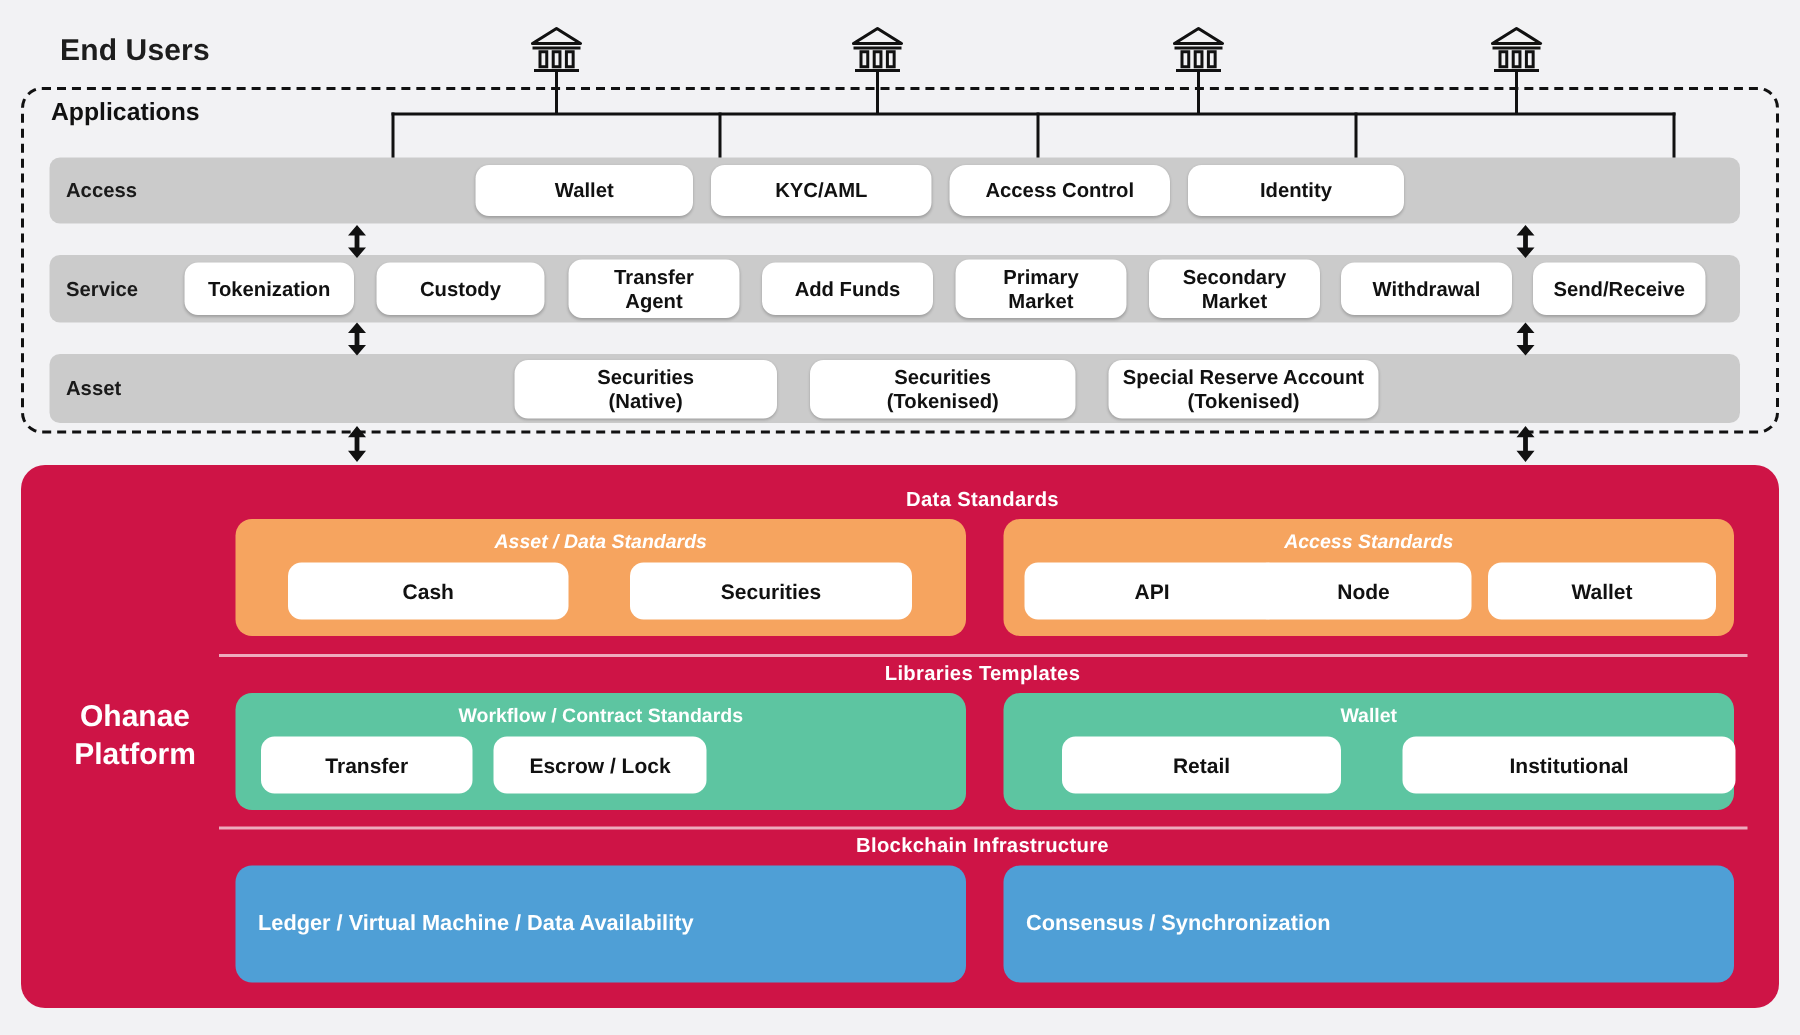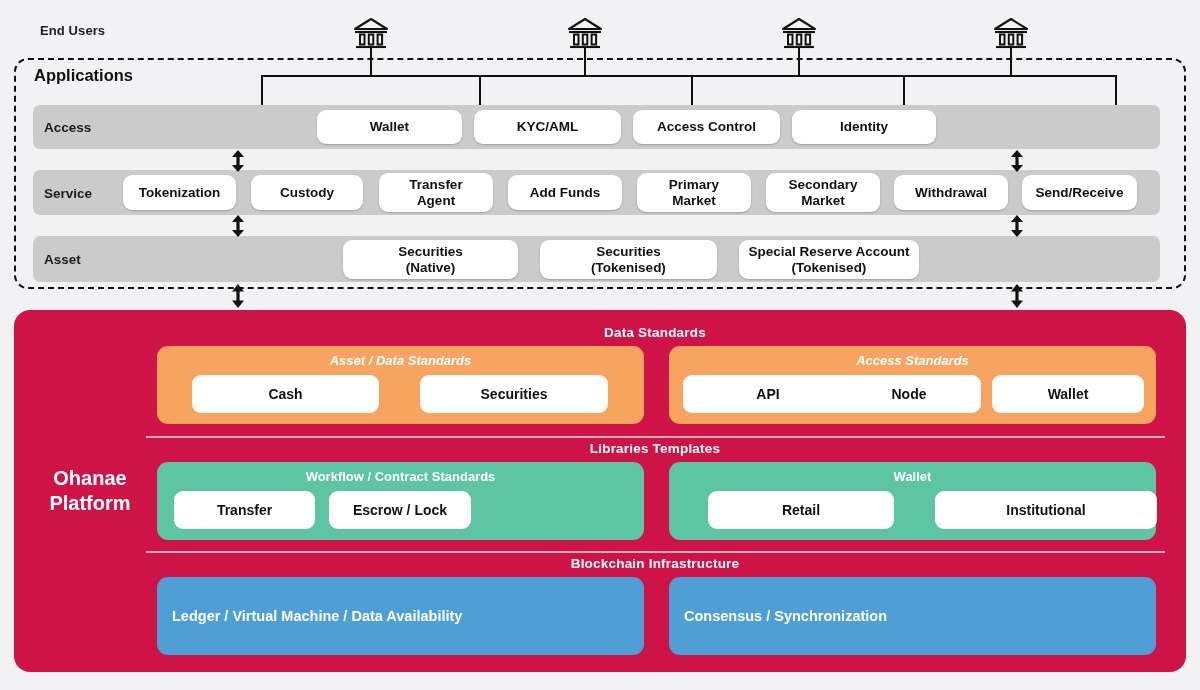--- a/index.html
+++ b/index.html
@@ -20,21 +20,21 @@
     left: 0; top: 0;
     width: 1200px;
     height: 690px;
   }
 
   
   .end-users-label {
     position: absolute;
     left: 40px;
     top: 23px;
-    font-size: 13px;
+    font-size: 20px;
     font-weight: bold;
     color: #1d1d1d;
     letter-spacing: 0.1px;
   }
 
   
   .bank-icon {
     position: absolute;
     width: 40px;
     height: 36px;
@@ -263,21 +263,21 @@
   <div class="vline" style="left:1115px;top:75px;height:34px;"></div>
 
   <div class="applications-box"></div>
   <div class="applications-title">Applications</div>
 
   <div class="band" style="top:105px;height:44px;">
     <div class="band-label">Access</div>
   </div>
   <div class="pill" style="left:317px;top:110px;width:145px;height:34px;">Wallet</div>
   <div class="pill" style="left:474px;top:110px;width:147px;height:34px;">KYC/AML</div>
-  <div class="pill" style="left:633px;top:110px;width:147px;height:34px;">Access Control</div>
+  <div class="pill" style="left:633px;top:110px;width:147px;height:34px;border-radius:11px;">Access Control</div>
   <div class="pill" style="left:792px;top:110px;width:144px;height:34px;">Identity</div>
 
   <div class="band" style="top:170px;height:45px;">
     <div class="band-label">Service</div>
   </div>
   <div class="pill" style="left:123px;top:175px;width:113px;height:35px;">Tokenization</div>
   <div class="pill" style="left:251px;top:175px;width:112px;height:35px;">Custody</div>
   <div class="pill" style="left:379px;top:173px;width:114px;height:39px;">Transfer<br>Agent</div>
   <div class="pill" style="left:508px;top:175px;width:114px;height:35px;">Add Funds</div>
   <div class="pill" style="left:637px;top:173px;width:114px;height:39px;">Primary<br>Market</div>

